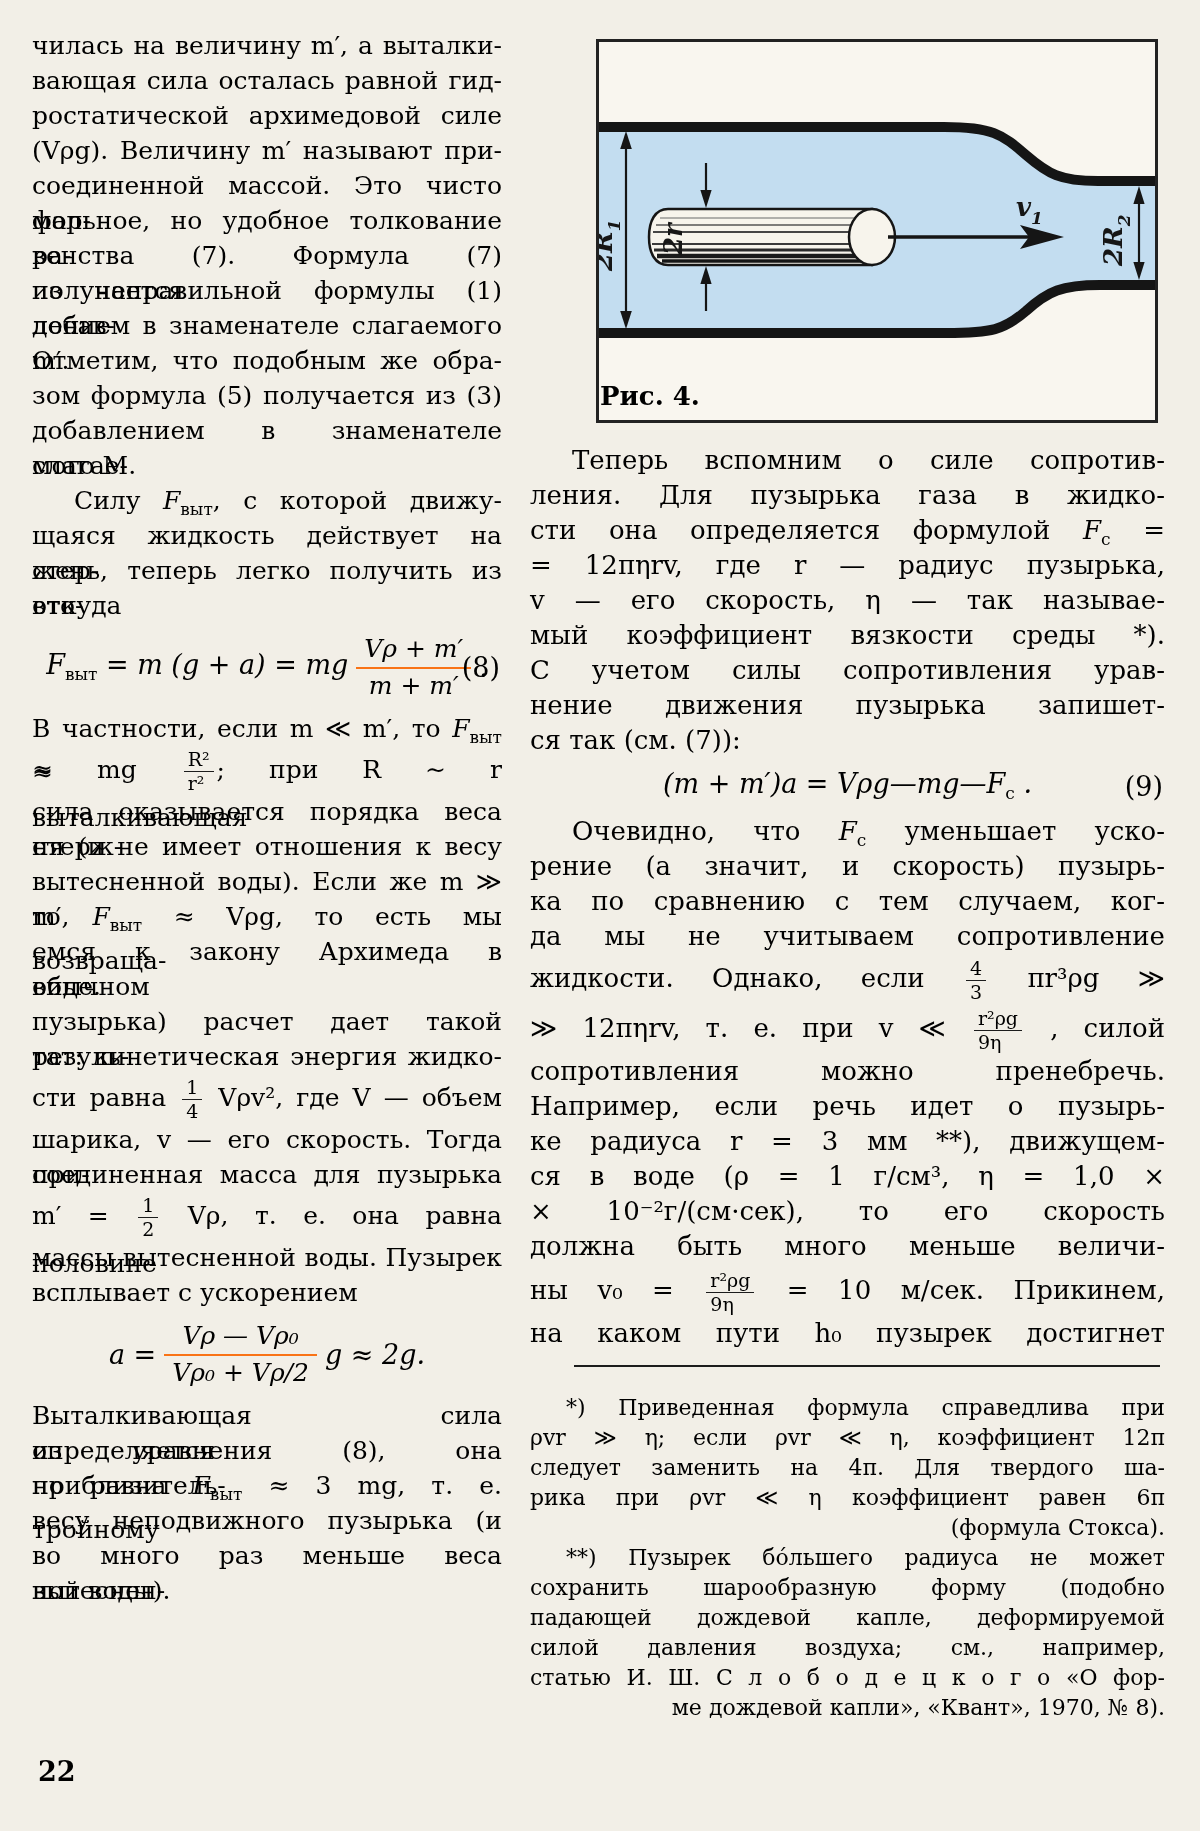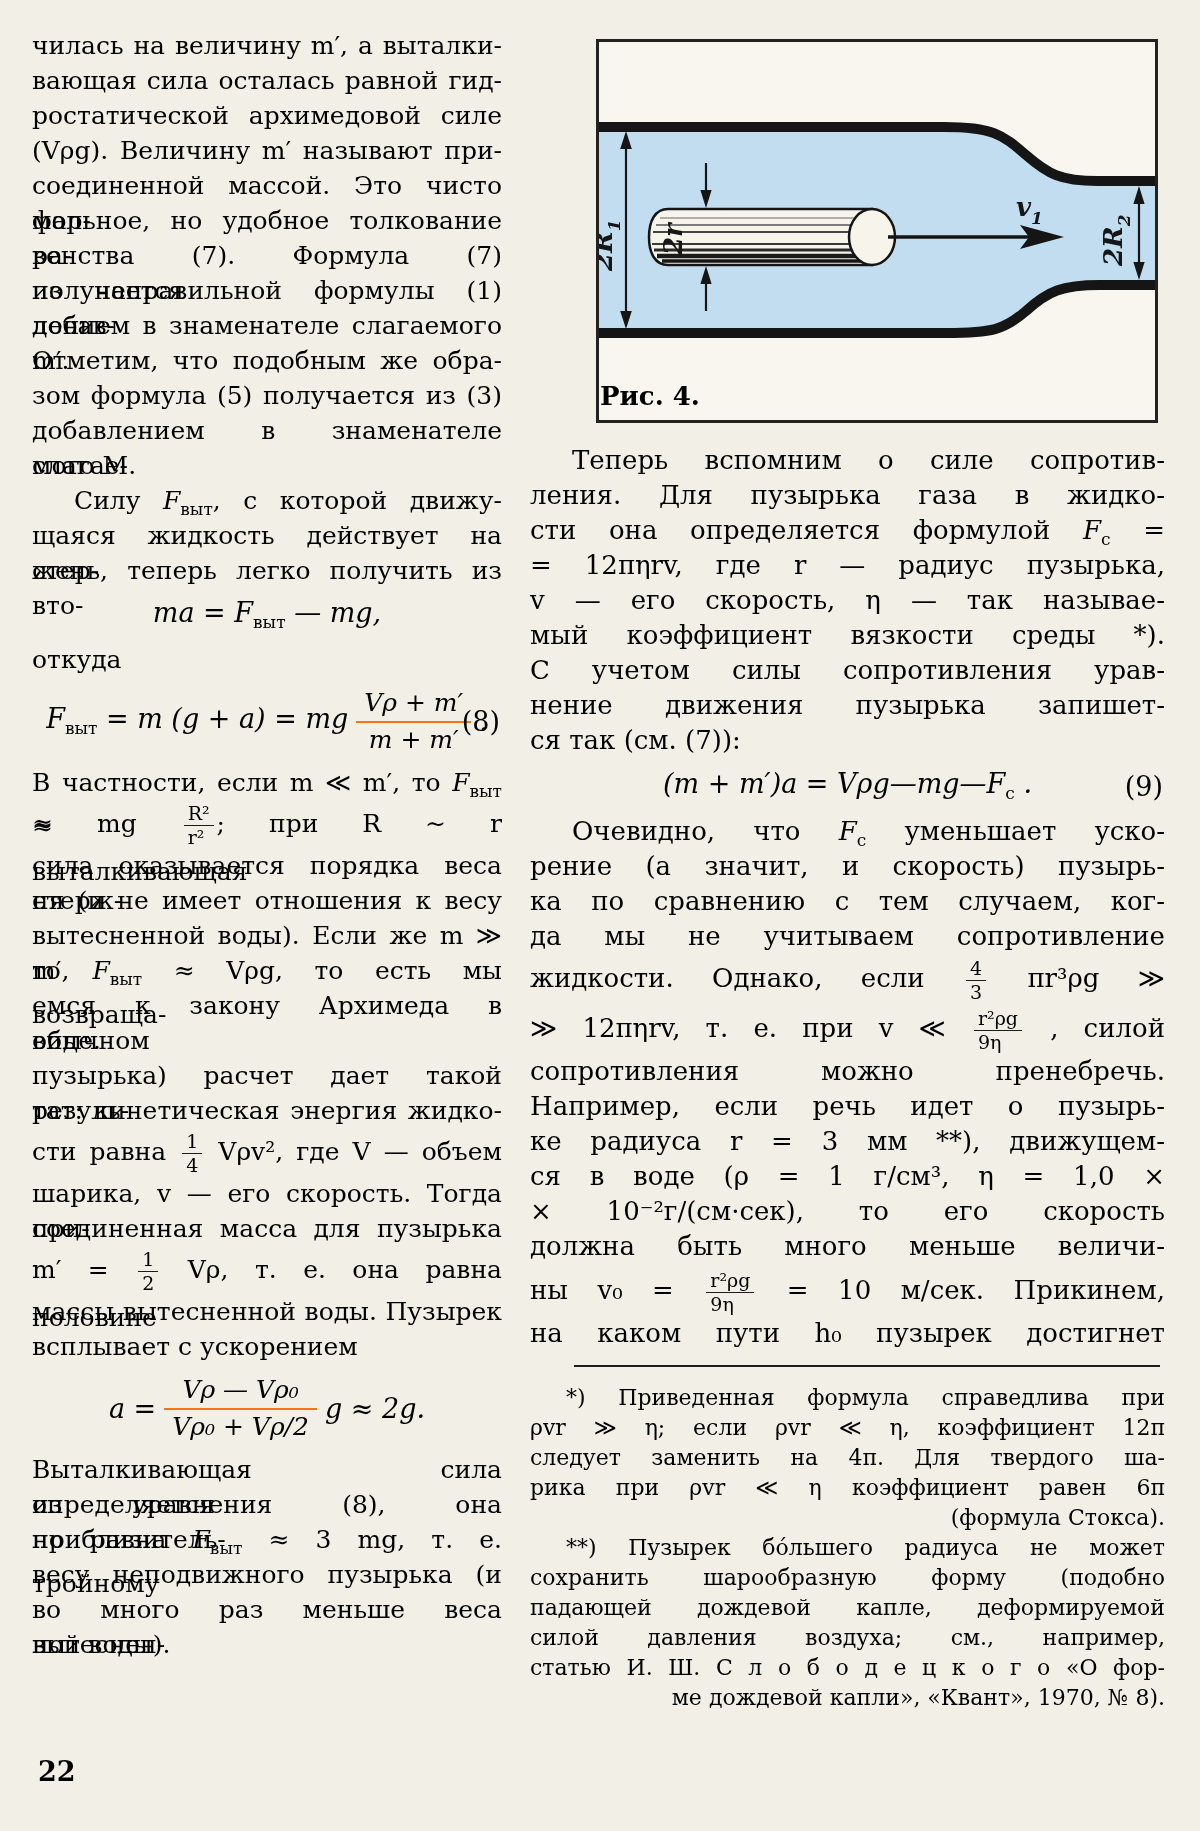--- a/index.html
+++ b/index.html
@@ -26,21 +26,21 @@
   .line.last{text-align:left;text-align-last:auto;}
   .line.indent{text-indent:42px;}
   
   .fnline{
     font-size:22px;height:30px;line-height:30px;
     text-align:justify;text-align-last:justify;
   }
   .fnline.last{text-align:right;text-align-last:auto;}
   .fnline.indent{text-indent:36px;}
   .fnrule{height:2px;background:#1c1c1c;width:586px;margin:14px 0 0 44px;}
-  .fnblock{margin-top:16px;}
+  .fnblock{margin-top:26px;}
   
   .dformula{
     position:relative;
     display:flex;align-items:center;justify-content:center;
     font-style:italic;font-size:27px;
   }
   .dformula .tag{
     position:absolute;right:2px;top:50%;
     transform:translateY(-50%);
     font-style:normal;
@@ -95,23 +95,20 @@
       <div class="line">добавлением в знаменателе слагае-</div>
       <div class="line last">мого M.</div>
     </div>
 
     <div>
       <div class="line indent"><span>Силу </span><span class="Fi">F</span><sub class="up">выт</sub><span>, с которой движу-</span></div>
       <div class="line">щаяся жидкость действует на стер-</div>
       <div class="line">жень, теперь легко получить из вто-</div>
     </div>
 
-    <div class="dformula" style="height:54px">
-      <span><span>ma = </span><span class="Fi">F</span><sub class="up">выт</sub><span> — mg,</span></span>
-    </div>
 
     <div class="line last">откуда</div>
 
     <div class="dformula" style="height:88px">
       <span><span class="Fi">F</span><sub class="up">выт</sub><span> = m (g + a) = mg </span></span>
       <span class="dfrac">
           <span class="num">Vρ + m′</span>
           <span class="den">m + m′</span>
         </span>
       <span>.</span>

